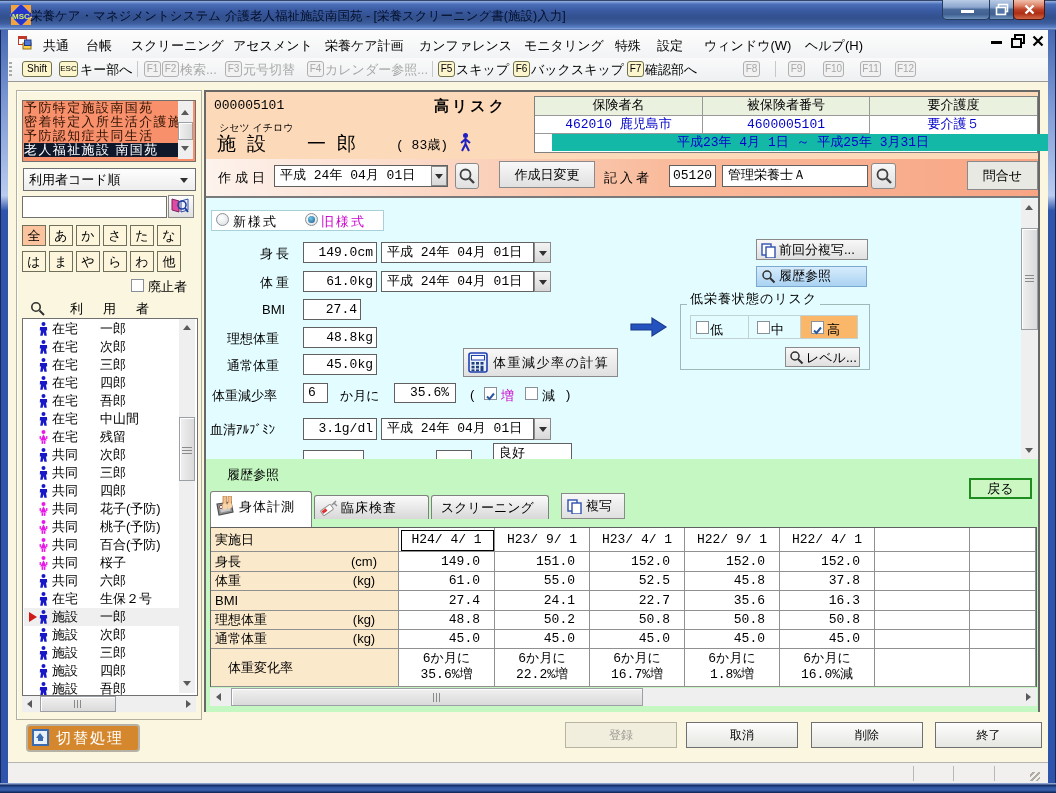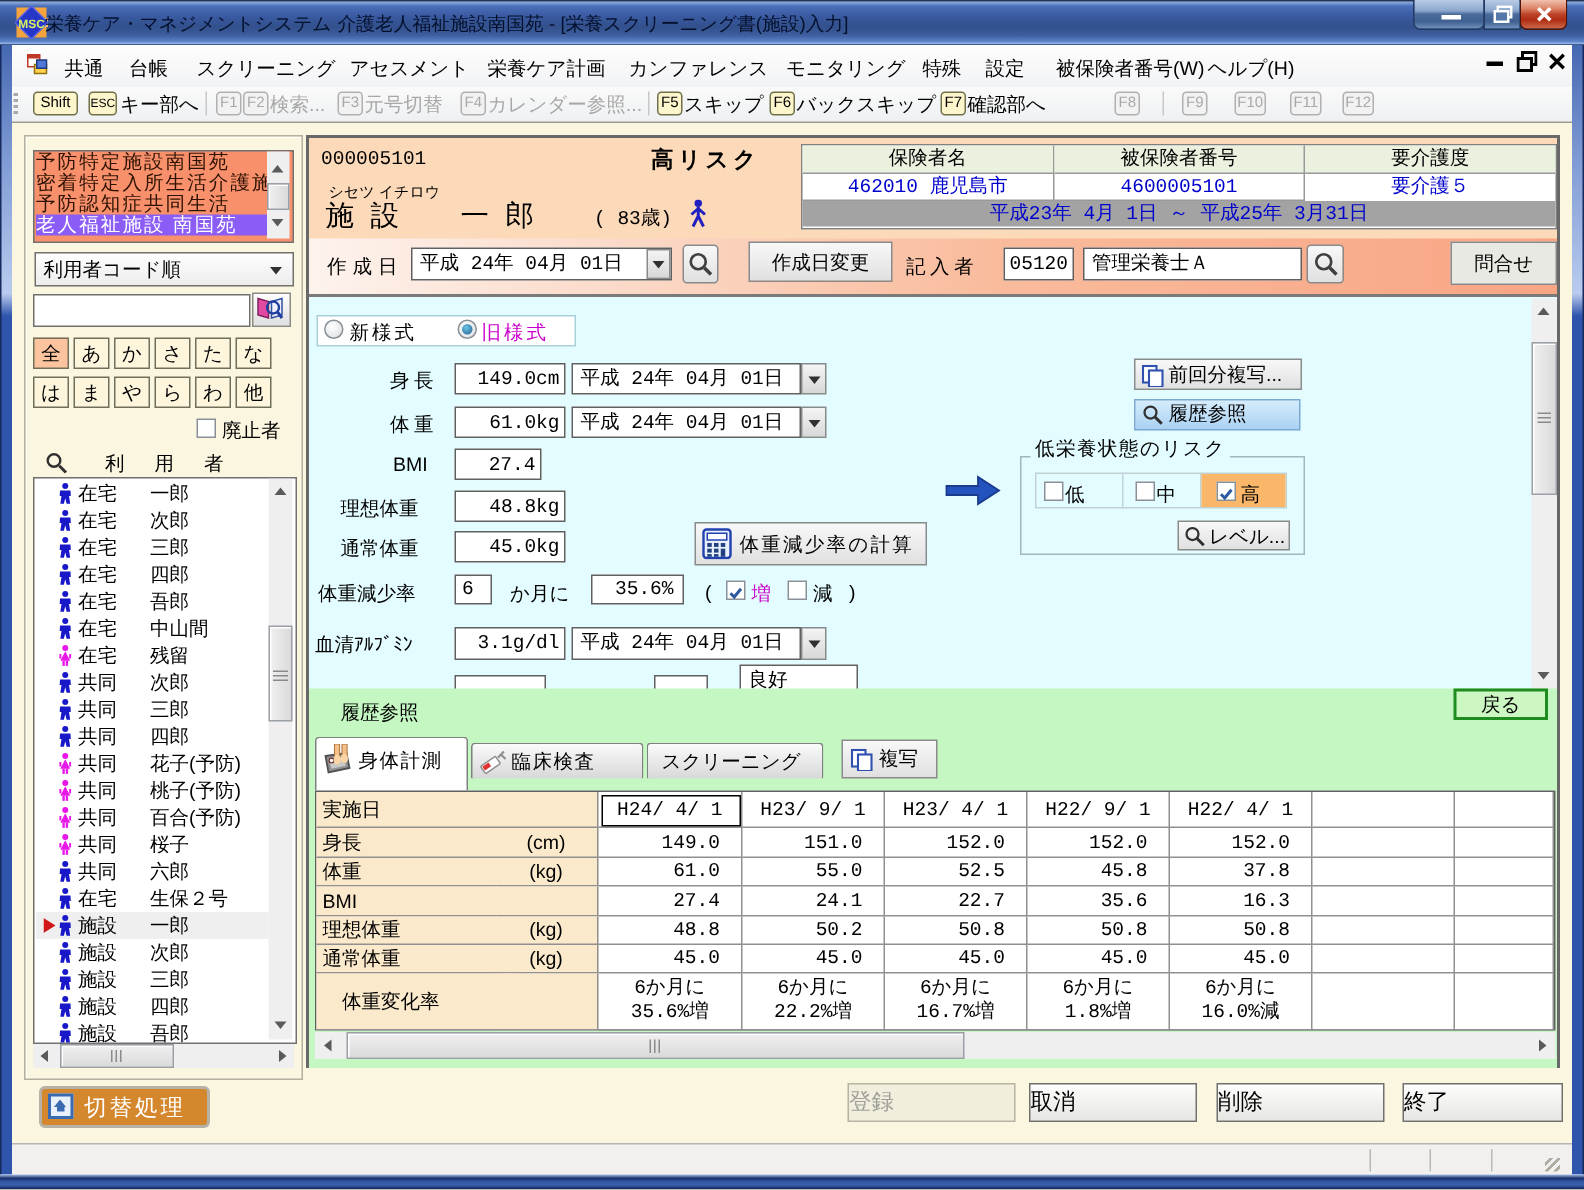--- a/index.html
+++ b/index.html
@@ -22,21 +22,21 @@
 .key{position:absolute;top:3px;height:14px;border-radius:3px;font-size:10px;line-height:13px;text-align:center;font-family:"Liberation Sans",sans-serif;}
 .keyon{background:#fdf6cd;border:1px solid #70704a;color:#000;}
 .keyoff{background:#f2f2f2;border:1px solid #b0b0b0;color:#a8a8a8;}
 .tbtext{position:absolute;top:3px;font-size:13px;color:#000;white-space:nowrap;}
 .tbgray{color:#a8a8a8;}
 .tsep{position:absolute;top:3px;width:1px;height:16px;background:#c8c8c8;}
 
 #lpanel{left:16px;top:90px;width:184px;height:628px;border:1px solid #b4b0a0;box-shadow:1px 1px 0 #fff inset;}
 #lbox{left:22px;top:100px;width:172px;height:60px;background:#f9906c;border:1px solid #707070;}
 .lbi{position:absolute;left:1px;width:154px;height:14px;font-size:13px;line-height:14px;letter-spacing:1.4px;color:#2d1200;white-space:nowrap;overflow:hidden;}
-.lbsel{background:#8b5cf6;color:#fff;}
+.lbsel{background:#0f172a;color:#fff;}
 #ldrop{left:23px;top:168px;width:173px;height:23px;background:linear-gradient(180deg,#fefefe,#ededed);border:1px solid #707070;font-size:13px;line-height:21px;padding-left:5px;box-sizing:border-box;}
 #lsearch{left:22px;top:196px;width:145px;height:22px;background:#fff;border:1px solid #707070;box-sizing:border-box;}
 .lbtn{position:absolute;width:24px;height:21px;background:#fdf6dd;border:1px solid #70705a;box-sizing:border-box;font-size:13px;text-align:center;line-height:19px;color:#000;}
 #userhdr{left:22px;top:300px;width:174px;height:17px;font-size:13px;color:#000;}
 #userlist{left:22px;top:318px;width:174px;height:376px;background:#fff;border:1px solid #707070;overflow:hidden;}
 .ur{position:absolute;left:1px;width:155px;height:18px;font-size:13px;line-height:18px;color:#000;white-space:nowrap;}
 
 .sb{position:absolute;background:#efefef;}
 .thumb{position:absolute;background:linear-gradient(180deg,#f0f0f0,#dadada);border:1px solid #9aa0a6;box-sizing:border-box;box-shadow:inset 1px 1px 0 #fff;}
 .thumbh{position:absolute;background:linear-gradient(90deg,#f0f0f0,#dadada);border:1px solid #9aa0a6;box-sizing:border-box;box-shadow:inset 1px 1px 0 #fff;}
@@ -50,21 +50,21 @@
 .btn{position:absolute;background:linear-gradient(180deg,#f8f8f8,#e0e0e0);border:1px solid #8a8a8a;box-sizing:border-box;font-size:13px;color:#000;text-align:center;}
 .combo-arr{position:absolute;background:linear-gradient(180deg,#f4f4f4,#d8d8d8);border:1px solid #8a8a8a;box-sizing:border-box;}
 #formarea{left:0px;top:104px;width:832px;height:264px;background:#e3fcff;border-top:2px solid #7a7a7a;box-sizing:border-box;}
 .flabel{position:absolute;font-size:13px;color:#000;white-space:nowrap;}
 
 #gpanel{left:0px;top:367px;width:832px;height:253px;background:#c5f7c2;}
 #gtable{position:absolute;left:4px;top:68px;width:827px;height:160px;background:#fff;border:1px solid #606060;box-sizing:border-box;}
 .gtl{position:absolute;background:#fbe9cb;font-size:13px;}
 .gtc{position:absolute;font-size:13px;font-family:"Liberation Mono","Liberation Sans",sans-serif;}
 
-.bbtn{position:absolute;top:722px;width:112px;height:26px;font-size:15px;text-align:left;line-height:24px;background:linear-gradient(180deg,#fdfdfd,#e6e6e2);border:1px solid #707070;box-sizing:border-box;}
+.bbtn{position:absolute;top:722px;width:112px;height:26px;font-size:12px;text-align:center;line-height:24px;background:linear-gradient(180deg,#fdfdfd,#e6e6e2);border:1px solid #707070;box-sizing:border-box;}
 #statusbar{left:1px;top:762px;width:1054px;height:21px;background:#f1f0ee;border-top:1px solid #b5b5b5;}
 </style>
 </head>
 <body>
 <div id="scr">
 
   <div class="abs" id="titlebar">
     <div class="abs" style="left:10px;top:4px;width:22px;height:22px;">
       <svg width="22" height="22" viewBox="0 0 22 22">
           <rect x="1" y="1" width="20" height="20" fill="#f5a33c"></rect>
@@ -105,21 +105,21 @@
     </div>
     <div class="mi" style="left:42px;">共通</div>
     <div class="mi" style="left:85px;">台帳</div>
     <div class="mi" style="left:130px;">スクリーニング</div>
     <div class="mi" style="left:232px;">アセスメント</div>
     <div class="mi" style="left:324px;">栄養ケア計画</div>
     <div class="mi" style="left:418px;">カンファレンス</div>
     <div class="mi" style="left:523px;">モニタリング</div>
     <div class="mi" style="left:614px;">特殊</div>
     <div class="mi" style="left:656px;">設定</div>
-    <div class="mi" style="left:703px;">被保険者番号(W)</div>
+    <div class="mi" style="left:703px;">ウィンドウ(W)</div>
     <div class="mi" style="left:804px;">ヘルプ(H)</div>
     <div class="abs" style="left:990px;top:11px;width:11px;height:3px;background:#000;"></div>
     <svg class="abs" style="left:1010px;top:4px;" width="14" height="14" viewBox="0 0 14 14">
         <rect x="4" y="1" width="9" height="8" fill="none" stroke="#000" stroke-width="2"></rect>
         <rect x="1" y="5" width="9" height="8" fill="#f2f3f5" stroke="#000" stroke-width="2"></rect>
       </svg>
     <svg class="abs" style="left:1031px;top:5px;" width="12" height="12" viewBox="0 0 12 12">
         <path d="M1.5 1.5 L10.5 10.5 M10.5 1.5 L1.5 10.5" stroke="#000" stroke-width="2.2"></path>
       </svg>
   </div>
@@ -410,21 +410,21 @@
 
   <div class="abs" id="mpanel">
 
     <div class="abs" id="hdrtable">
       <div class="htc" style="left:0;top:0;width:167px;height:18px;line-height:18px;background:#ebf1df;border-right:1px solid #999;border-bottom:1px solid #999;">保険者名</div>
       <div class="htc" style="left:168px;top:0;width:166px;height:18px;line-height:18px;background:#ebf1df;border-right:1px solid #999;border-bottom:1px solid #999;">被保険者番号</div>
       <div class="htc" style="left:335px;top:0;width:167px;height:18px;line-height:18px;background:#ebf1df;border-bottom:1px solid #999;">要介護度</div>
       <div class="htc" style="left:0;top:19px;width:167px;height:17px;line-height:17px;color:#0000cc;border-right:1px solid #999;border-bottom:1px solid #999;">462010 鹿児島市</div>
       <div class="htc" style="left:168px;top:19px;width:166px;height:17px;line-height:17px;color:#0000cc;border-right:1px solid #999;border-bottom:1px solid #999;">4600005101</div>
       <div class="htc" style="left:335px;top:19px;width:167px;height:17px;line-height:17px;color:#0000cc;">要介護５</div>
-      <div class="htc" style="left:0;top:37px;width:502px;height:17px;line-height:17px;background:#a3a3a3;color:#0000cc;">平成23年 4月 1日 ～ 平成25年 3月31日</div>
+      <div class="htc" style="left:17px;top:37px;width:502px;height:17px;line-height:17px;background:#14b8a6;color:#0000cc;">平成23年 4月 1日 ～ 平成25年 3月31日</div>
     </div>
 
     <div class="abs" style="left:8px;top:6px;font-size:13px;font-family:'Liberation Mono',sans-serif;">000005101</div>
     <div class="abs" style="left:228px;top:5px;font-size:15px;font-weight:bold;letter-spacing:3px;">高リスク</div>
     <div class="abs" style="left:13px;top:29px;font-size:10px;">シセツ イチロウ</div>
     <div class="abs" style="left:11px;top:39px;font-size:19px;letter-spacing:11px;white-space:nowrap;">施設　一郎</div>
     <div class="abs" style="left:190px;top:44px;font-size:13px;font-family:'Liberation Mono',sans-serif;">( 83歳)</div>
     <svg class="abs" style="left:254px;top:41px;" width="11" height="19" viewBox="0 0 11 19">
         <circle cx="5.5" cy="2.5" r="2.5" fill="#2020c0"></circle>
         <path d="M5.5 5 L5.5 11 M5.5 6 L1 10 M5.5 6 L10 10 M5.5 11 L2 18 M5.5 11 L9 18" stroke="#2020c0" stroke-width="2"></path>
@@ -563,21 +563,21 @@
 
       <div class="sb" style="left:815px;top:1px;width:17px;height:261px;"></div>
       <div class="thumbh" style="left:815px;top:30px;width:17px;height:102px;"></div>
       <div class="arr" style="left:819px;top:7px;border-left:4px solid transparent;border-right:4px solid transparent;border-bottom:5px solid #5a5a5a;"></div>
       <div class="arr" style="left:819px;top:250px;border-left:4px solid transparent;border-right:4px solid transparent;border-top:5px solid #5a5a5a;"></div>
       <div class="abs" style="left:819px;top:77px;width:9px;height:1px;background:#8a8a8a;box-shadow:0 3px 0 #8a8a8a,0 6px 0 #8a8a8a;"></div>
     </div>
 
     <div class="abs" id="gpanel">
       <div class="abs" style="left:21px;top:7px;font-size:13px;">履歴参照</div>
-      <div class="abs" style="left:763px;top:0;width:63px;height:21px;background:#ccf7c2;border:2px solid #1e8c1e;box-sizing:border-box;font-size:13px;text-align:center;line-height:17px;">戻る</div>
+      <div class="abs" style="left:763px;top:19px;width:63px;height:21px;background:#ccf7c2;border:2px solid #1e8c1e;box-sizing:border-box;font-size:13px;text-align:center;line-height:17px;">戻る</div>
 
       <div class="abs" style="left:4px;top:32px;width:102px;height:36px;background:#fff;border:1px solid #808080;border-bottom:none;border-radius:3px 3px 0 0;box-sizing:border-box;">
         <svg class="abs" style="left:2px;top:4px;" width="22" height="22" viewBox="0 0 22 22">
             <path d="M4 8 L18 6 L20 16 L6 19 Z" fill="#909090" stroke="#505050" stroke-width="1.2"></path>
             <path d="M6 10 L16 8.5 L17.5 14.5 L8 16.5 Z" fill="#c8c8c8"></path>
             <circle cx="8" cy="11" r="1.6" fill="#fff" stroke="#703030" stroke-width="0.8"></circle>
             <rect x="10" y="0" width="3.4" height="9" fill="#f5c089" stroke="#b07840" stroke-width="0.7"></rect>
             <rect x="15" y="0" width="3.4" height="8" fill="#f5c089" stroke="#b07840" stroke-width="0.7"></rect>
             <ellipse cx="11.8" cy="10.5" rx="2.4" ry="3.2" fill="#fad4a4"></ellipse>
             <ellipse cx="16.6" cy="9.7" rx="2.4" ry="3" fill="#fad4a4"></ellipse>

